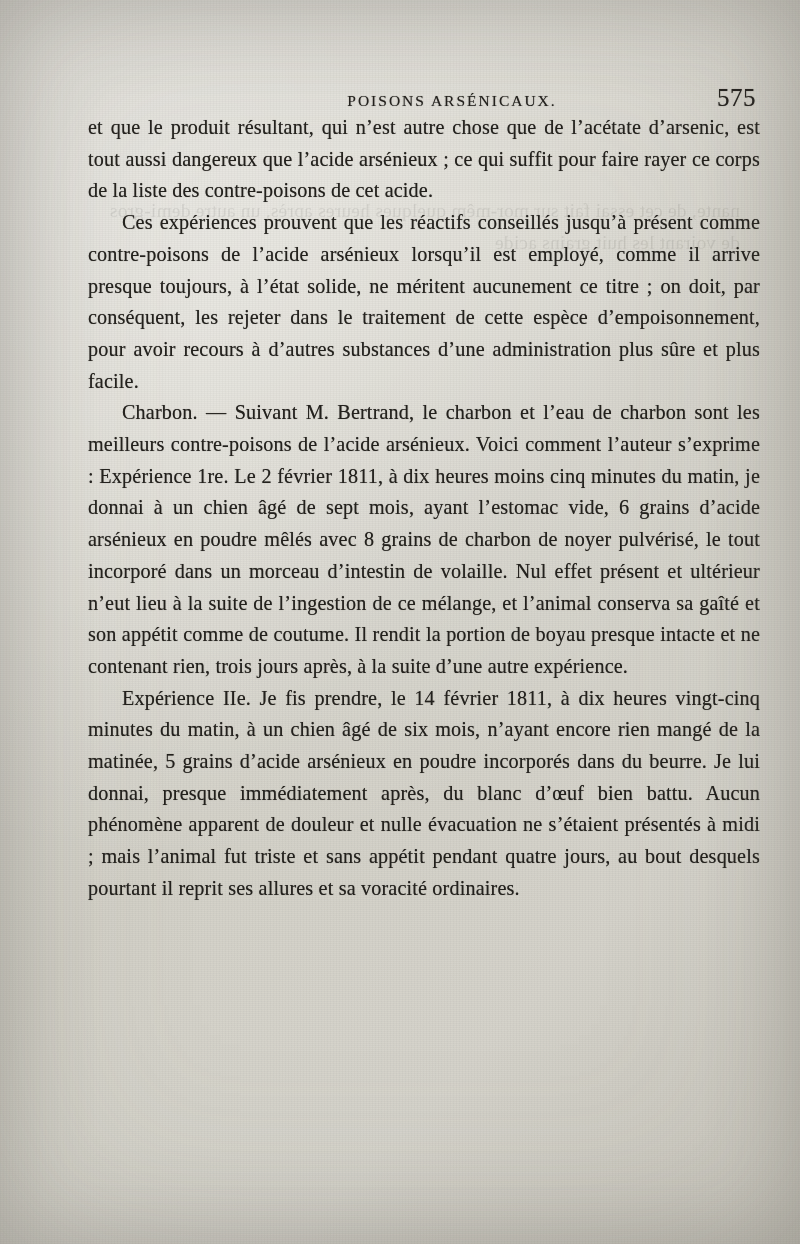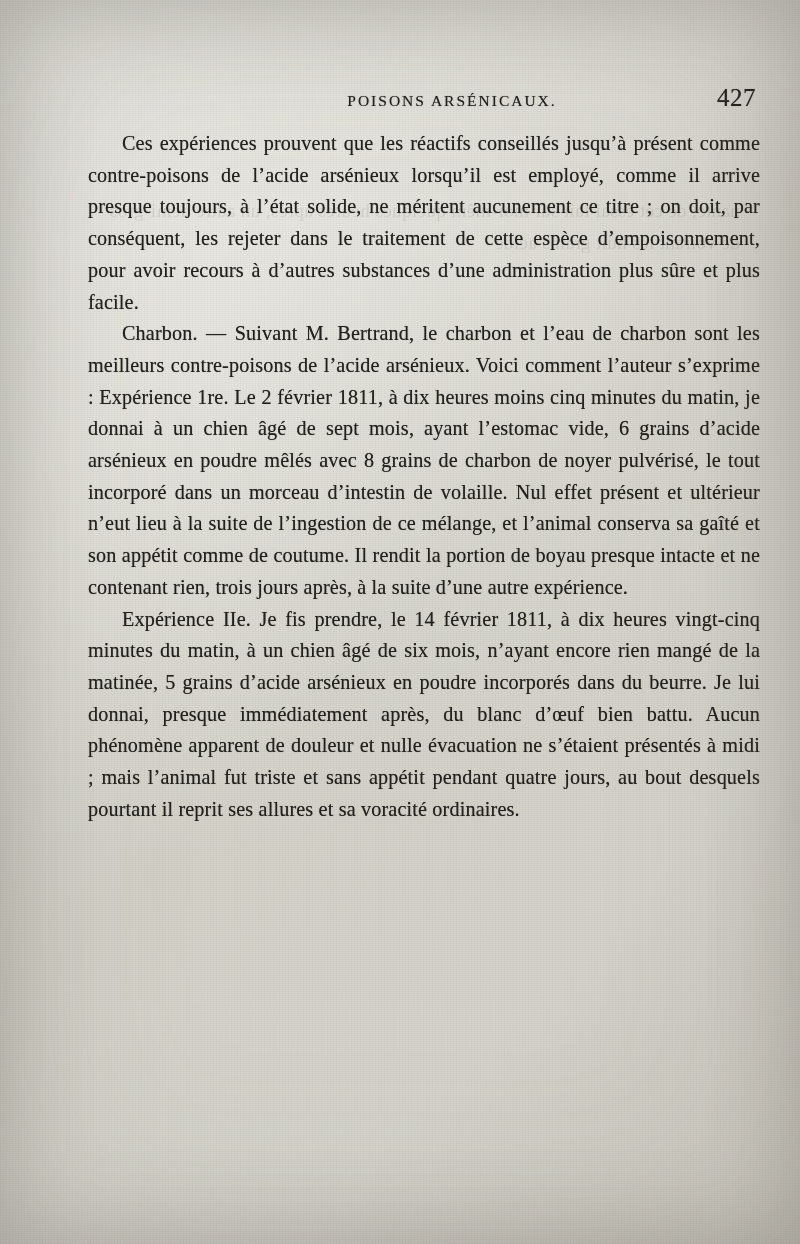--- a/index.html
+++ b/index.html
@@ -56,21 +56,20 @@
   .content {
     position: absolute;
     left: 88px;
     top: 84px;
     width: 672px;
   }
   .header {
     display: flex;
     align-items: baseline;
     justify-content: space-between;
-    margin-bottom: 16px;
     padding-right: 4px;
   }
   .running-head {
     flex: 1;
     text-align: center;
     font-size: 15.5px;
     letter-spacing: 2.0px;
     font-variant: small-caps;
     text-transform: uppercase;
     padding-left: 120px;
@@ -106,25 +105,26 @@
 <body>
 
 <div class="page">
 
   <div class="bleed">nante, de cet essai fait sur mor-mêm quelques heures après, un autre demi-gros de voirant les huit grains acide</div>
 
   <div class="content">
 
     <div class="header">
       <div class="running-head">Poisons arsénicaux.</div>
-      <div class="folio">427</div>
+      <div class="folio">575</div>
     </div>
 
     <div class="body">
 
+      <p class="para">et que le produit résultant, qui n’est autre chose que de l’acétate d’arsenic, est tout aussi dangereux que l’acide arsénieux ; ce qui suffit pour faire rayer ce corps de la liste des contre-poisons de cet acide.</p>
 
       <p class="para indent">Ces expériences prouvent que les réactifs conseillés jusqu’à présent comme contre-poisons de l’acide arsénieux lorsqu’il est employé, comme il arrive presque toujours, à l’état solide, ne méritent aucunement ce titre ; on doit, par conséquent, les rejeter dans le traitement de cette espèce d’empoisonnement, pour avoir recours à d’autres substances d’une administration plus sûre et plus facile.</p>
 
       <p class="para indent"><span class="it">Charbon.</span><span> — Suivant M. Bertrand, le charbon et l’eau de charbon sont les meilleurs contre-poisons de l’acide arsénieux. Voici comment l’auteur s’exprime : </span><span class="it">Expérience</span> <span>1re</span><span>. Le 2 février 1811, à dix heures moins cinq minutes du matin, je donnai à un chien âgé de sept mois, ayant l’estomac vide, 6 grains d’acide arsénieux en poudre mêlés avec 8 grains de charbon de noyer pulvérisé, le tout incorporé dans un morceau d’intestin de volaille. Nul effet présent et ultérieur n’eut lieu à la suite de l’ingestion de ce mélange, et l’animal conserva sa gaîté et son appétit comme de coutume. Il rendit la portion de boyau presque intacte et ne contenant rien, trois jours après, à la suite d’une autre expérience.</span></p>
 
       <p class="para indent"><span class="it">Expérience</span> <span>IIe</span><span>. Je fis prendre, le 14 février 1811, à dix heures vingt-cinq minutes du matin, à un chien âgé de six mois, n’ayant encore rien mangé de la matinée, 5 grains d’acide arsénieux en poudre incorporés dans du beurre. Je lui donnai, presque immédiatement après, du blanc d’œuf bien battu. Aucun phénomène apparent de douleur et nulle évacuation ne s’étaient présentés à midi ; mais l’animal fut triste et sans appétit pendant quatre jours, au bout desquels pourtant il reprit ses allures et sa voracité ordinaires.</span></p>
 
     </div>
   </div>
 

